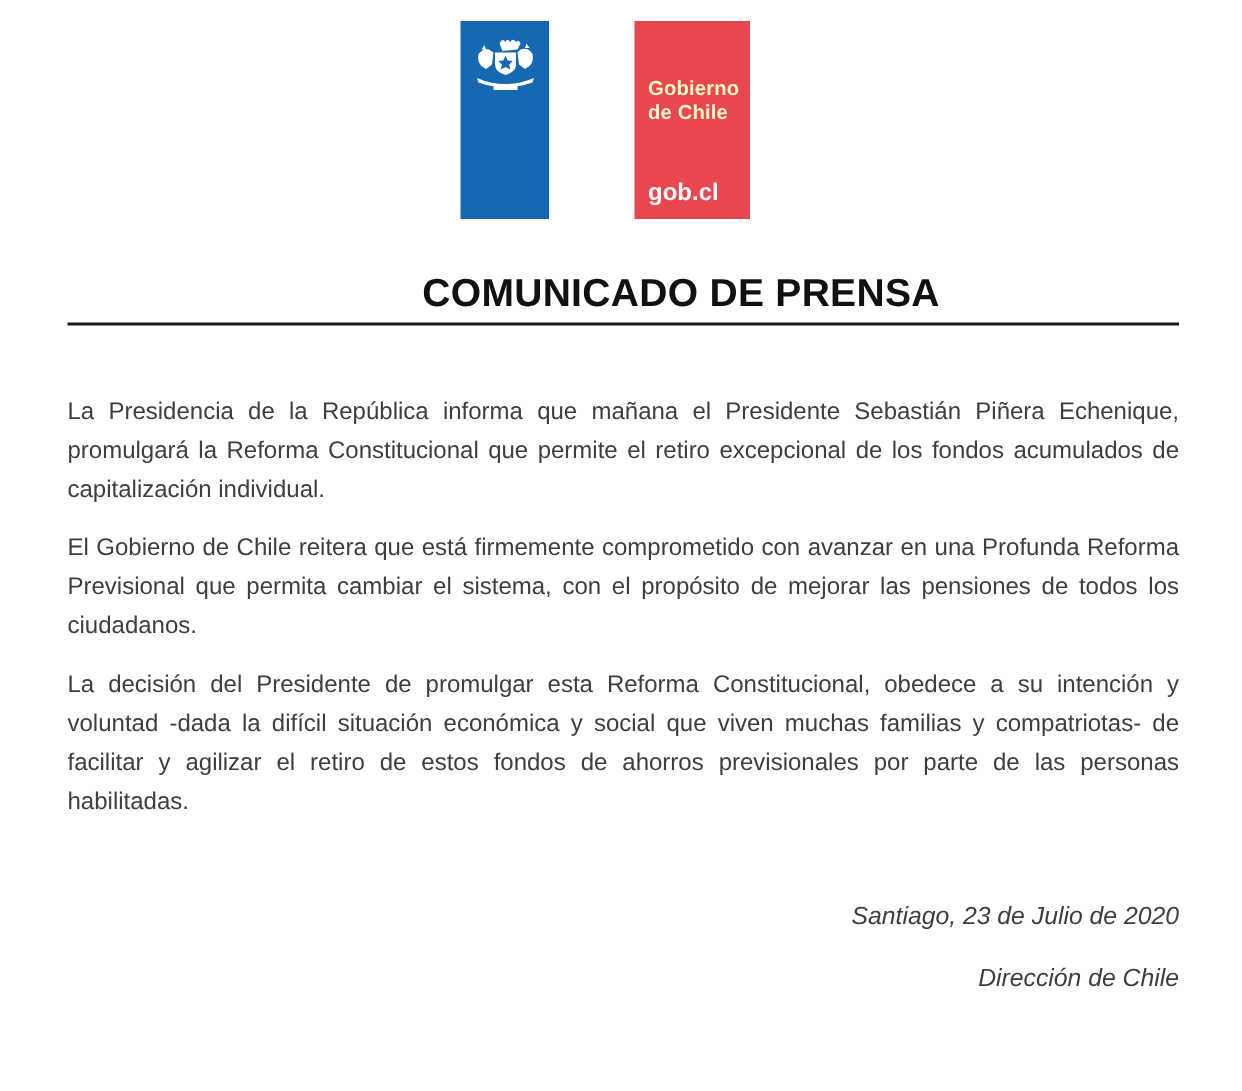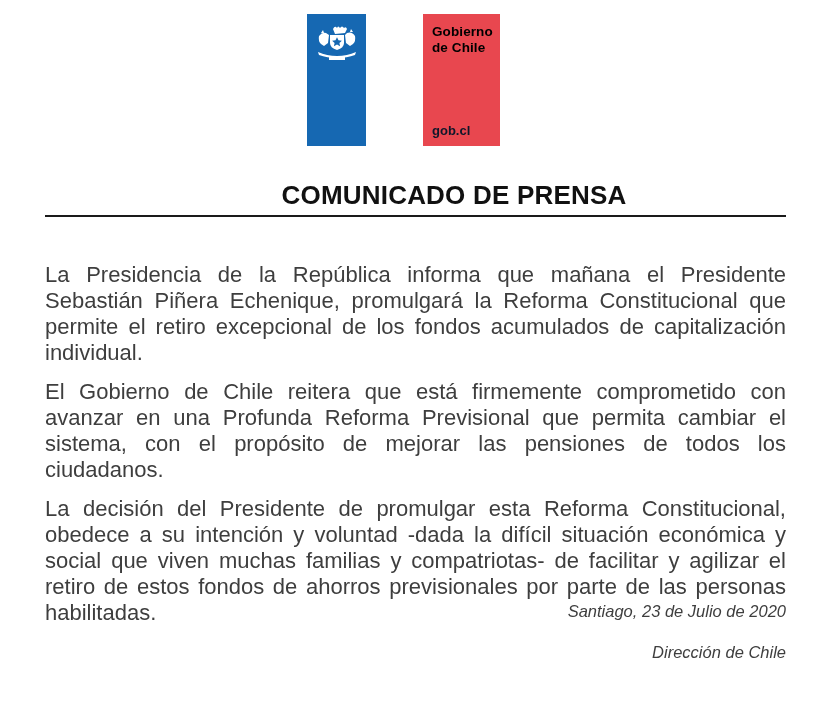--- a/index.html
+++ b/index.html
@@ -39,30 +39,31 @@
     width: 77px;
     height: 132px;
     background: #E8474F;
     box-sizing: border-box;
     padding: 10px 8px 8px 9px;
     display: flex;
     flex-direction: column;
     justify-content: space-between;
   }
   .logo-red .brand {
-    color: #000000;
+    color: #fef9c3;
     font-weight: 700;
     font-size: 13.5px;
     line-height: 15.5px;
     letter-spacing: 0.1px;
+    margin-top: 27px;
   }
   .logo-red .url {
-    color: #0f172a;
+    color: #ffffff;
     font-weight: 700;
-    font-size: 13px;
+    font-size: 16px;
   }
 
   
   .doc-title {
     position: absolute;
     top: 180px;
     left: 0;
     width: 828px;
     text-align: center;
     font-size: 26px;
@@ -80,21 +81,21 @@
     background: #1a1a1a;
   }
 
   
   .body-text {
     position: absolute;
     top: 262px;
     left: 45px;
     width: 741px;
     color: #3E3E3E;
-    font-size: 22px;
+    font-size: 16px;
     line-height: 26px;
   }
   .body-text p {
     margin: 0 0 13px 0;
     text-align: justify;
   }
 
   
   .footer-block {
     position: absolute;

